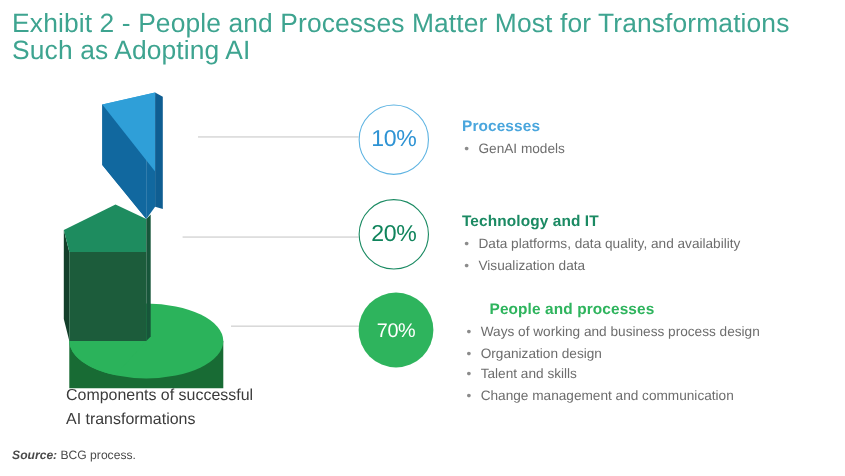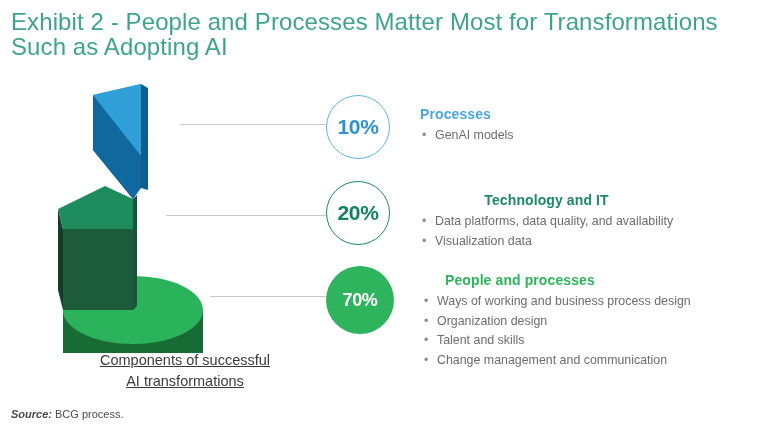--- a/index.html
+++ b/index.html
@@ -37,25 +37,23 @@
     width: 265px;
     height: 275px;
   }
   #chart-svg { display: block; }
 
   #chart-caption {
     position: absolute;
     left: 60px;
     top: 350px;
     width: 250px;
-    text-align: center;
     font-size: 14.5px;
     line-height: 21px;
     color: #3b3b3b;
-    text-decoration: underline;
   }
 
   
   .leader-line {
     position: absolute;
     height: 1px;
     background: #c9c9c9;
   }
   #leader-line-algorithms { left: 180px; top: 124px; width: 146px; }
   #leader-line-technology { left: 166px; top: 215px; width: 160px; }
@@ -74,21 +72,21 @@
 
   .pct-badge {
     width: 64px;
     height: 64px;
     border-radius: 50%;
     flex: 0 0 64px;
     display: flex;
     align-items: center;
     justify-content: center;
     font-size: 21px;
-    font-weight: bold;
+    font-weight: normal;
     letter-spacing: -0.4px;
     box-sizing: border-box;
   }
   #badge-algorithms {
     border: 1.6px solid #5fb4e2;
     color: #2e93d4;
     background: transparent;
   }
   #badge-technology {
     border: 1.8px solid #1a8a62;
@@ -108,21 +106,21 @@
   .legend-text { margin-left: 30px; padding-top: 11px; }
   #legend-row-people .legend-text { padding-top: 6px; margin-left: 28px; }
 
   .legend-heading {
     font-size: 14px;
     font-weight: bold;
     margin-bottom: 4px;
     letter-spacing: 0.1px;
   }
   #heading-algorithms { color: #4aa6dd; }
-  #heading-technology { color: #1b8a63; text-align: center; }
+  #heading-technology { color: #1b8a63; }
   #heading-people     { color: #2eb45d; padding-left: 23px; }
 
   .bullet-list {
     list-style: none;
     margin: 0;
     padding: 0;
   }
   .bullet-item {
     position: relative;
     padding-left: 15px;

